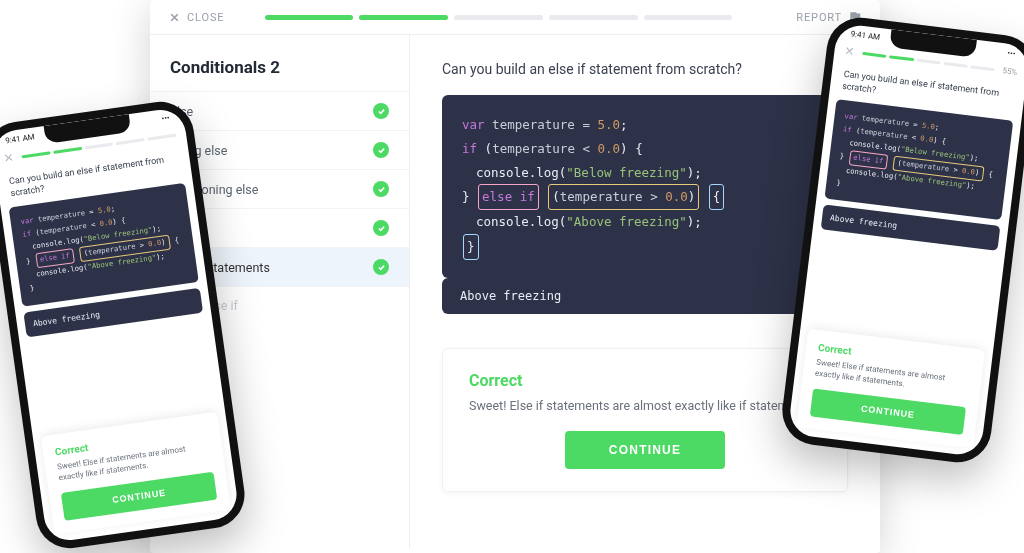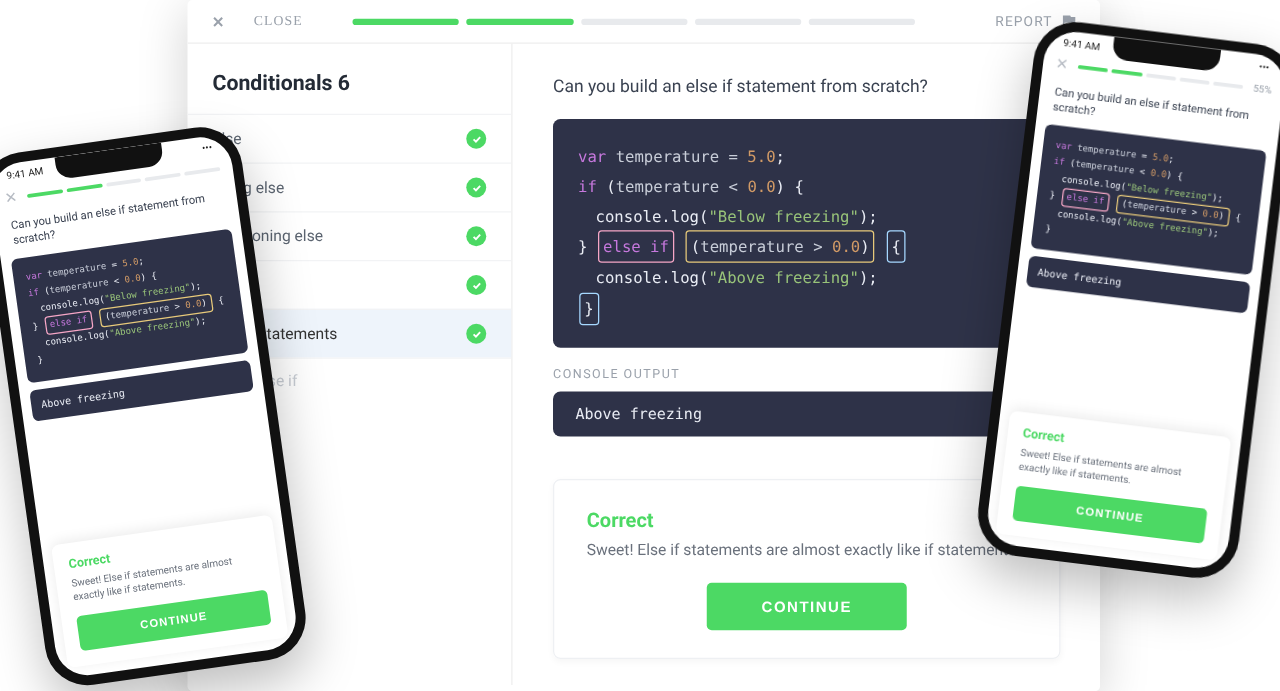--- a/index.html
+++ b/index.html
@@ -13,21 +13,21 @@
     background: #fff;
     box-shadow: 0 8px 40px rgba(0,0,0,0.18);
     border-radius: 4px;
     overflow: hidden;
   }
   .d-header {
     display: flex; align-items: center; justify-content: space-between;
     padding: 10px 18px;
     border-bottom: 1px solid #eee;
   }
-  .d-close { display: flex; align-items: center; gap: 22px; color: #9aa1ab; font-size: 11px; letter-spacing: .08em; cursor: pointer; font-family: Liberation Serif, serif; }
+  .d-close { display: flex; align-items: center; gap: 6px; color: #9aa1ab; font-size: 11px; letter-spacing: .08em; cursor: pointer; }
   .d-close svg { width: 13px; height: 13px; }
   .d-progress {
     flex: 1; margin: 0 40px; display: flex; gap: 6px;
   }
   .d-progress .seg { height: 5px; border-radius: 3px; flex: 1; background: #e8eaed; }
   .d-progress .seg.fill { background: #4cd964; }
   .d-report { display:flex;align-items:center;gap:6px;color:#9aa1ab;font-size:11px;letter-spacing:.08em;cursor:pointer;margin-left:24px; }
   .d-report svg { width:14px;height:14px; }
 
   .d-body { display:flex; height: calc(100% - 40px); }
@@ -105,21 +105,21 @@
     <div class="d-report">
       <span>REPORT</span>
       <svg viewBox="0 0 24 24" fill="currentColor">
           <path d="M4 3v18h2v-7h9l1 2h5V6h-6l-1-2H4z"></path>
         </svg>
     </div>
   </div>
 
   <div class="d-body">
     <aside class="d-sidebar">
-      <h2>Conditionals 6</h2>
+      <h2>Conditionals 2</h2>
       <div class="step">
         <span>Else</span>
         <span class="check">
             <svg viewBox="0 0 24 24" fill="none" stroke="#fff" stroke-width="4">
               <path d="M5 12l5 5L19 7"></path>
             </svg>
           </span>
       </div>
       <div class="step">
         <span>Using else</span>
@@ -178,21 +178,20 @@
           <span class="box"><span>{</span></span>
         </div>
         <div style="padding-left:14px">
           <span class="fn">console.log(</span><span class="str">"Above freezing"</span><span>);</span>
         </div>
         <div>
           <span class="box"><span>}</span></span>
         </div>
       </div>
 
-      <div class="console-label">CONSOLE OUTPUT</div>
       <div class="console-out">Above freezing</div>
 
       <div class="resultcard">
         <h3>Correct</h3>
         <p>Sweet! Else if statements are almost exactly like if statements.</p>
         <div style="text-align:center">
           <button class="continue">CONTINUE</button>
         </div>
       </div>
     </main>

